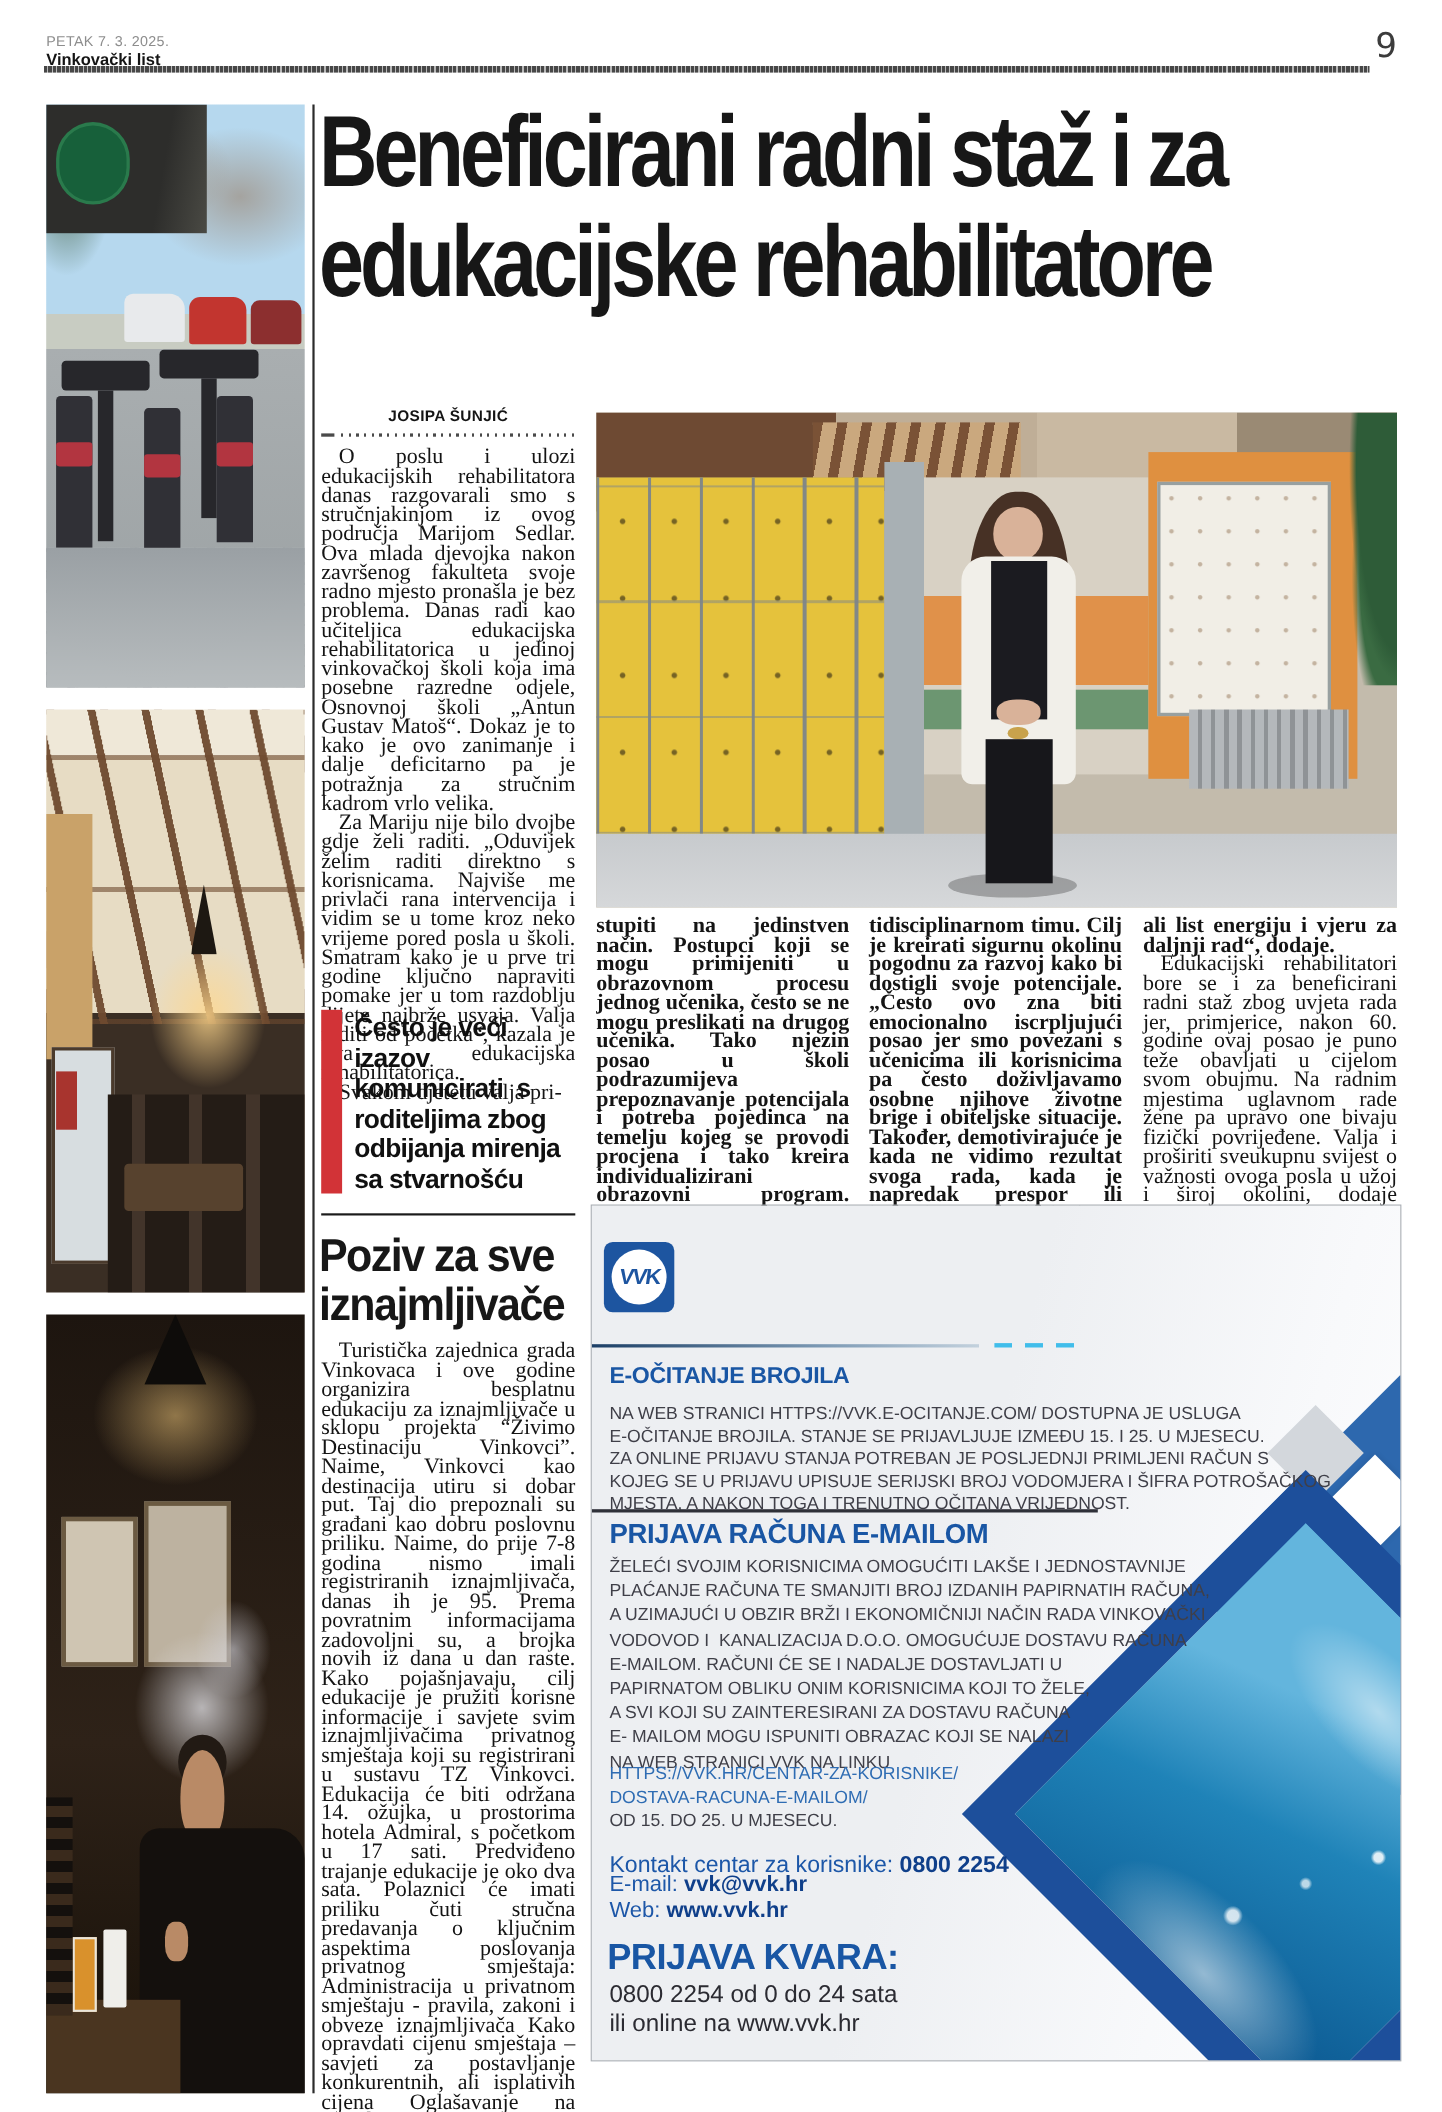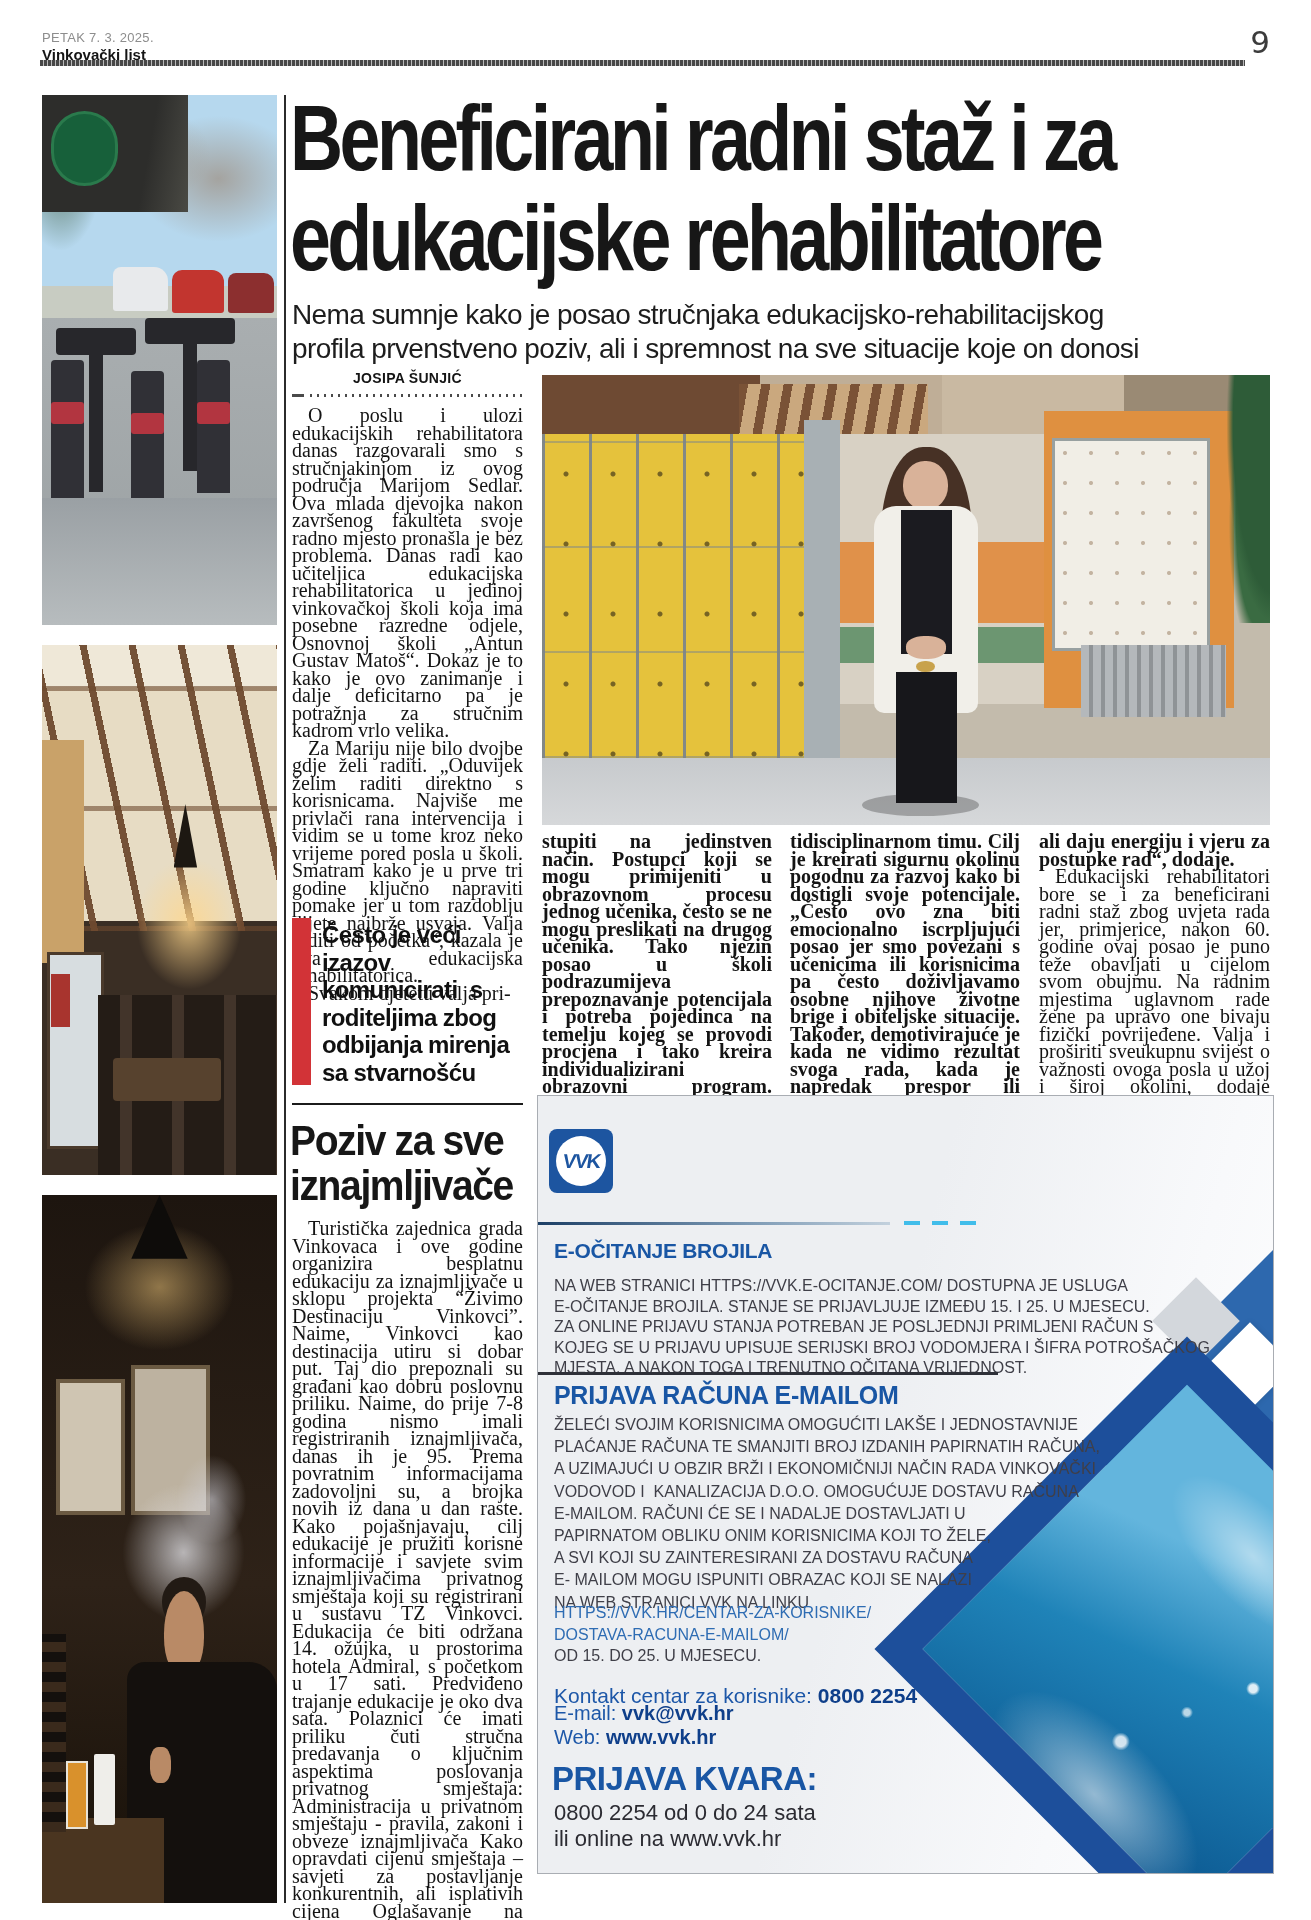--- a/index.html
+++ b/index.html
@@ -243,22 +243,20 @@
     <div class="table"></div>
     <div class="glass1"></div>
     <div class="glass2"></div>
     <div class="chair"></div>
   </div>
 
   <div class="abs vrule"></div>
 
   <div class="abs headline">Beneficirani radni staž i za
 edukacijske rehabilitatore</div>
-  <div class="abs deck">Nema sumnje kako je posao stručnjaka edukacijsko-rehabilitacijskog
-profila prvenstveno poziv, ali i spremnost na sve situacije koje on donosi</div>
   <div class="abs byline">JOSIPA ŠUNJIĆ</div>
   <div class="abs dotline">
     <span class="dash"></span>
       <span class="dots"></span>
   </div>
 
   <div class="abs bodycol col1">
     <p>O poslu i ulozi edukacijskih rehabilitatora danas razgovarali smo s stručnjakinjom iz ovog područja Marijom Sedlar. Ova mlada djevojka nakon završenog fakulteta svoje radno mjesto pronašla je bez problema. Danas radi kao učiteljica edukacijska rehabilitatorica u jedinoj vinkovačkoj školi koja ima posebne razredne odjele, Osnovnoj školi „Antun Gustav Matoš“. Dokaz je to kako je ovo zanimanje i dalje deficitarno pa je potražnja za stručnim kadrom vrlo velika.</p>
     <p>Za Mariju nije bilo dvojbe gdje želi raditi. „Oduvijek želim raditi direktno s korisnicama. Najviše me privlači rana intervencija i vidim se u tome kroz neko vrijeme pored posla u školi. Smatram kako je u prve tri godine ključno napraviti pomake jer u tom razdoblju dijete najbrže usvaja. Valja raditi od početka“, kazala je ova edukacijska rehabilitatorica.</p>
     <p>Svakom djetetu valja pri-</p>
@@ -286,21 +284,21 @@
     <div class="pants"></div>
   </div>
 
   <div class="abs bodycol col2">
     <p class="noind">stupiti na jedinstven način. Postupci koji se mogu primijeniti u obrazovnom procesu jednog učenika, često se ne mogu preslikati na drugog učenika. Tako njezin posao u školi podrazumijeva prepoznavanje potencijala i potreba pojedinca na temelju kojeg se provodi procjena i tako kreira individualizirani obrazovni program. Sustavno se prati i napredak, surađuje s roditeljima ili starateljima, ali i s drugim stručnjacima u mul-</p>
   </div>
   <div class="abs bodycol col3">
     <p class="noind">tidisciplinarnom timu. Cilj je kreirati sigurnu okolinu pogodnu za razvoj kako bi dostigli svoje potencijale. „Često ovo zna biti emocionalno iscrpljujući posao jer smo povezani s učenicima ili korisnicima pa često doživljavamo osobne njihove životne brige i obiteljske situacije. Također, demotivirajuće je kada ne vidimo rezultat svoga rada, kada je napredak prespor ili izostaje pa preispitujemo svoje postupke. Nerijetko su pomaci vrlo mali,</p>
   </div>
   <div class="abs bodycol col4">
-    <p class="noind">ali daju energiju i vjeru za postupke rad“, dodaje.</p>
+    <p class="noind">ali list energiju i vjeru za daljnji rad“, dodaje.</p>
     <p>Edukacijski rehabilitatori bore se i za beneficirani radni staž zbog uvjeta rada jer, primjerice, nakon 60. godine ovaj posao je puno teže obavljati u cijelom svom obujmu. Na radnim mjestima uglavnom rade žene pa upravo one bivaju fizički povrijeđene. Valja i proširiti sveukupnu svijest o važnosti ovoga posla u užoj i široj okolini, dodaje Marija.</p>
   </div>
 
   <div class="abs pq-bar"></div>
   <div class="abs pq-text">Često je veći
 izazov
 komunicirati  s
 roditeljima zbog
 odbijanja mirenja
 sa stvarnošću</div>

